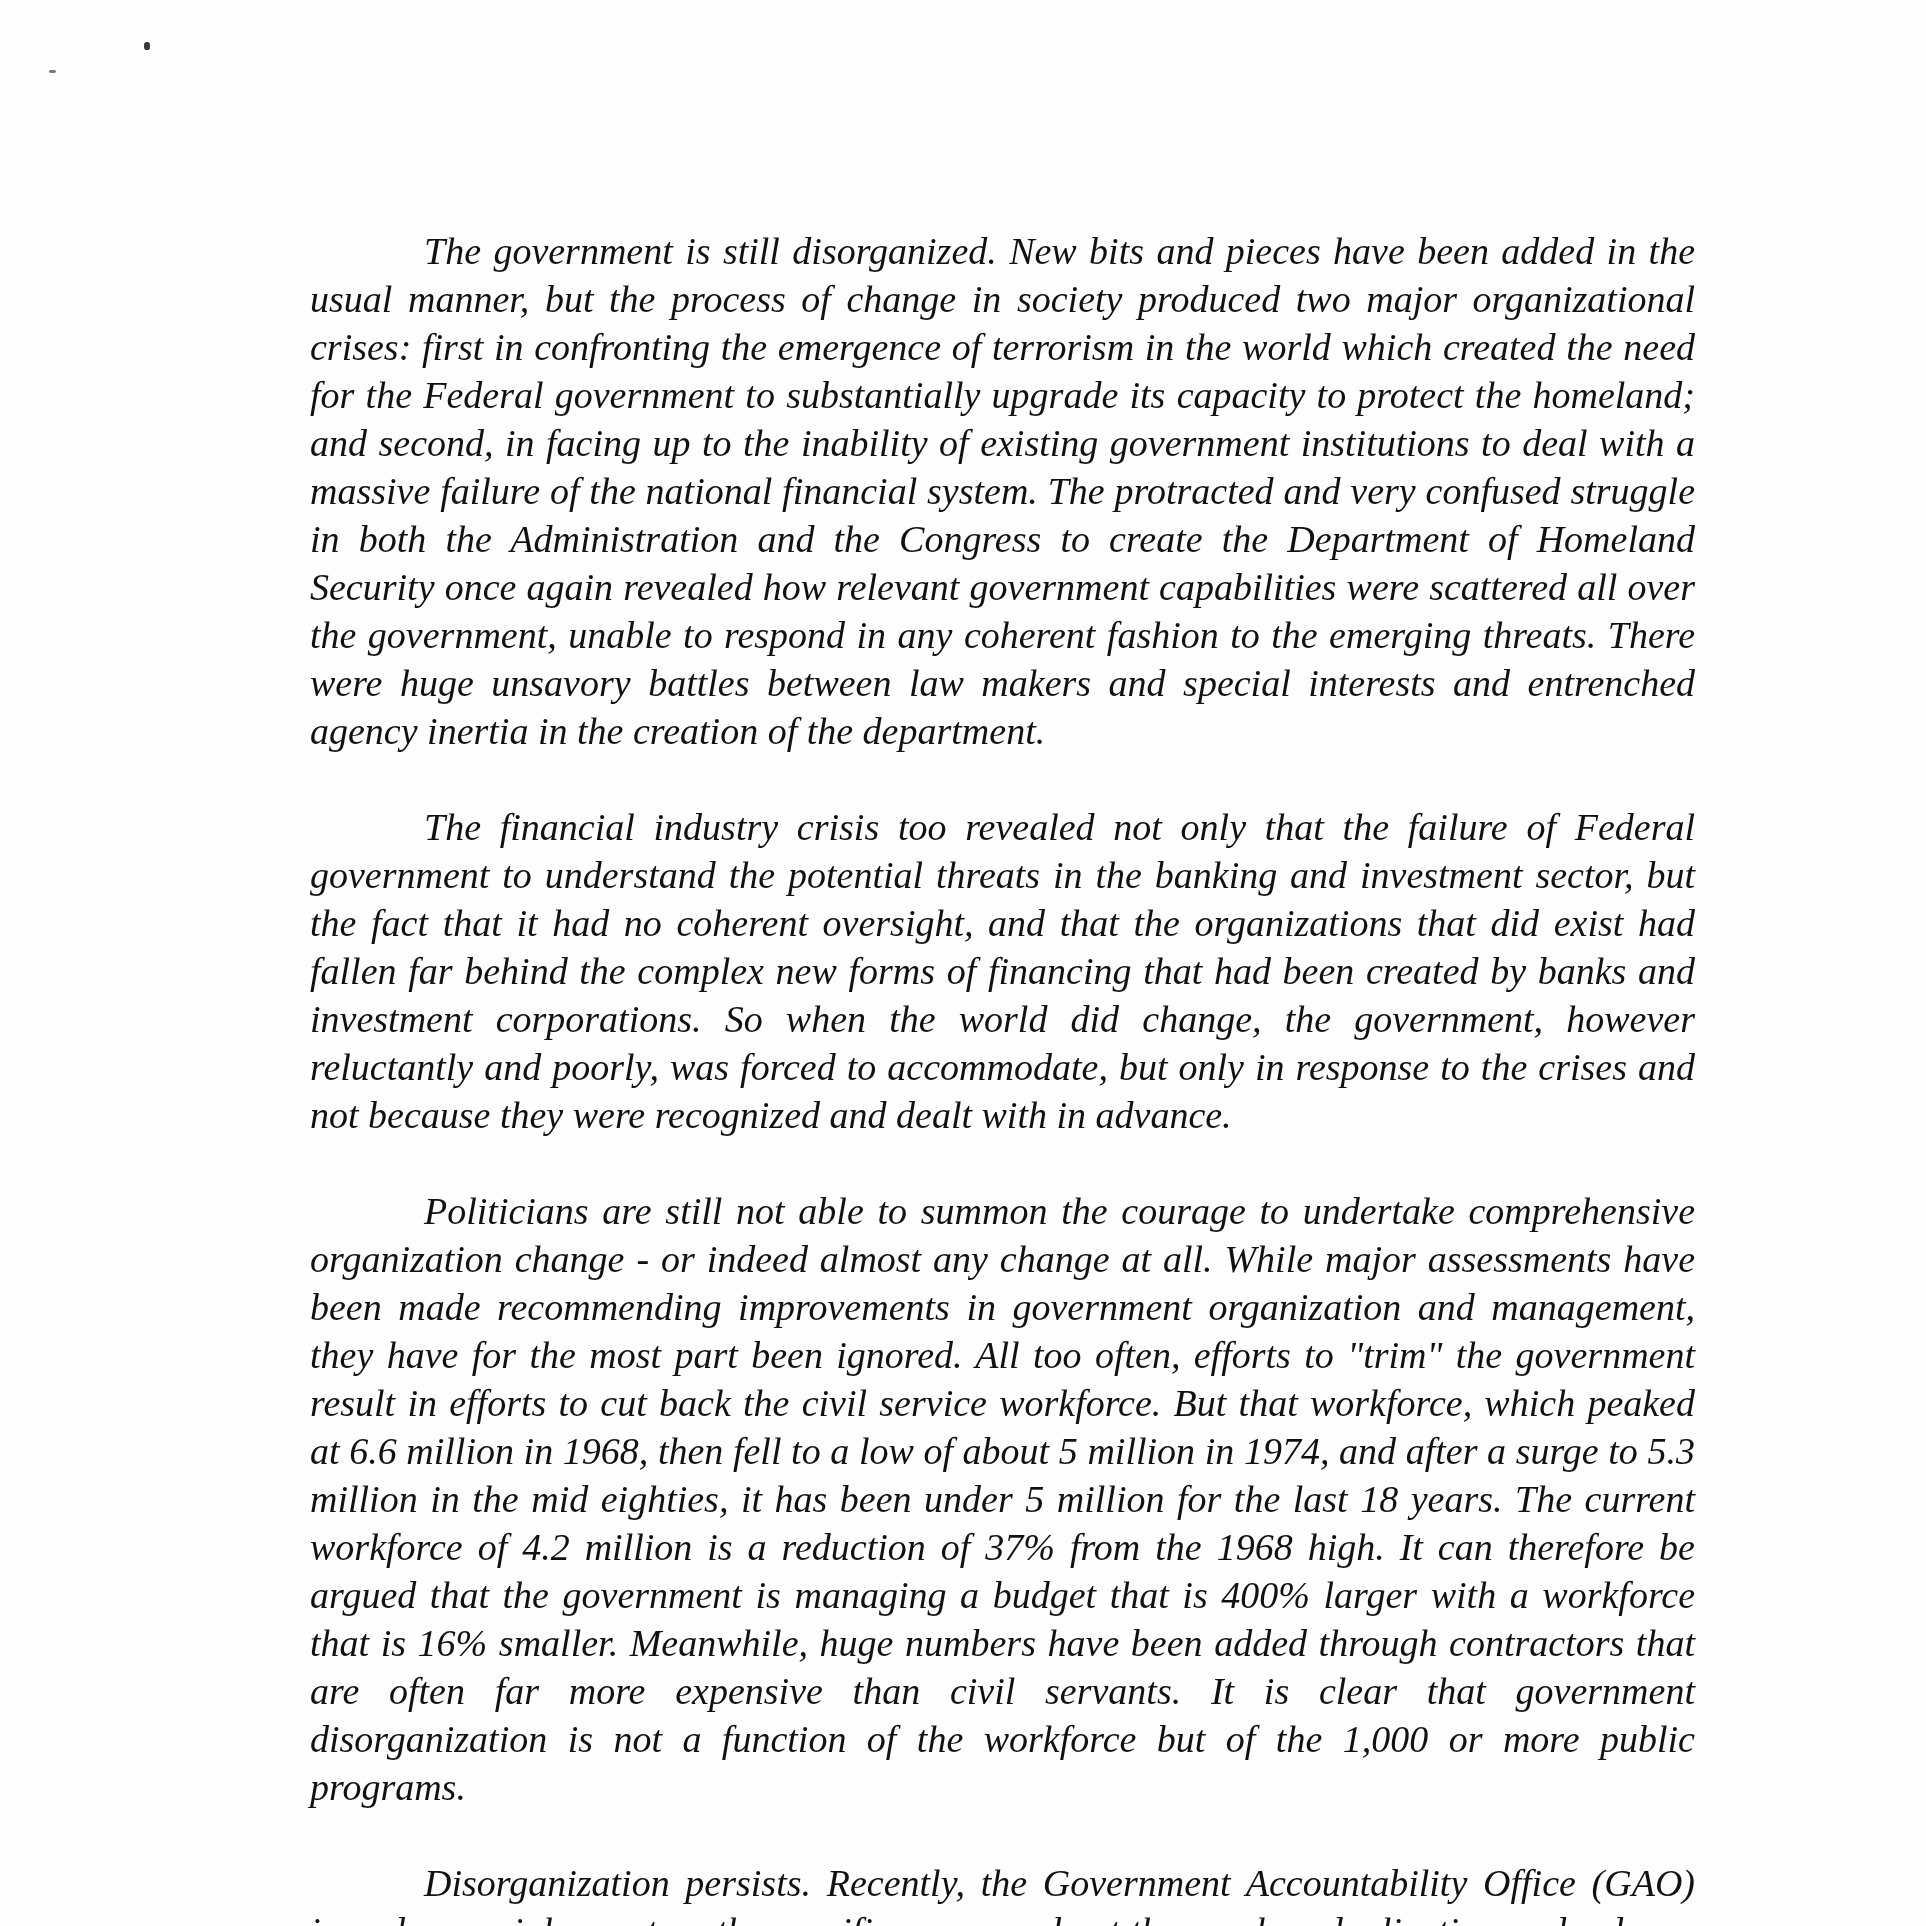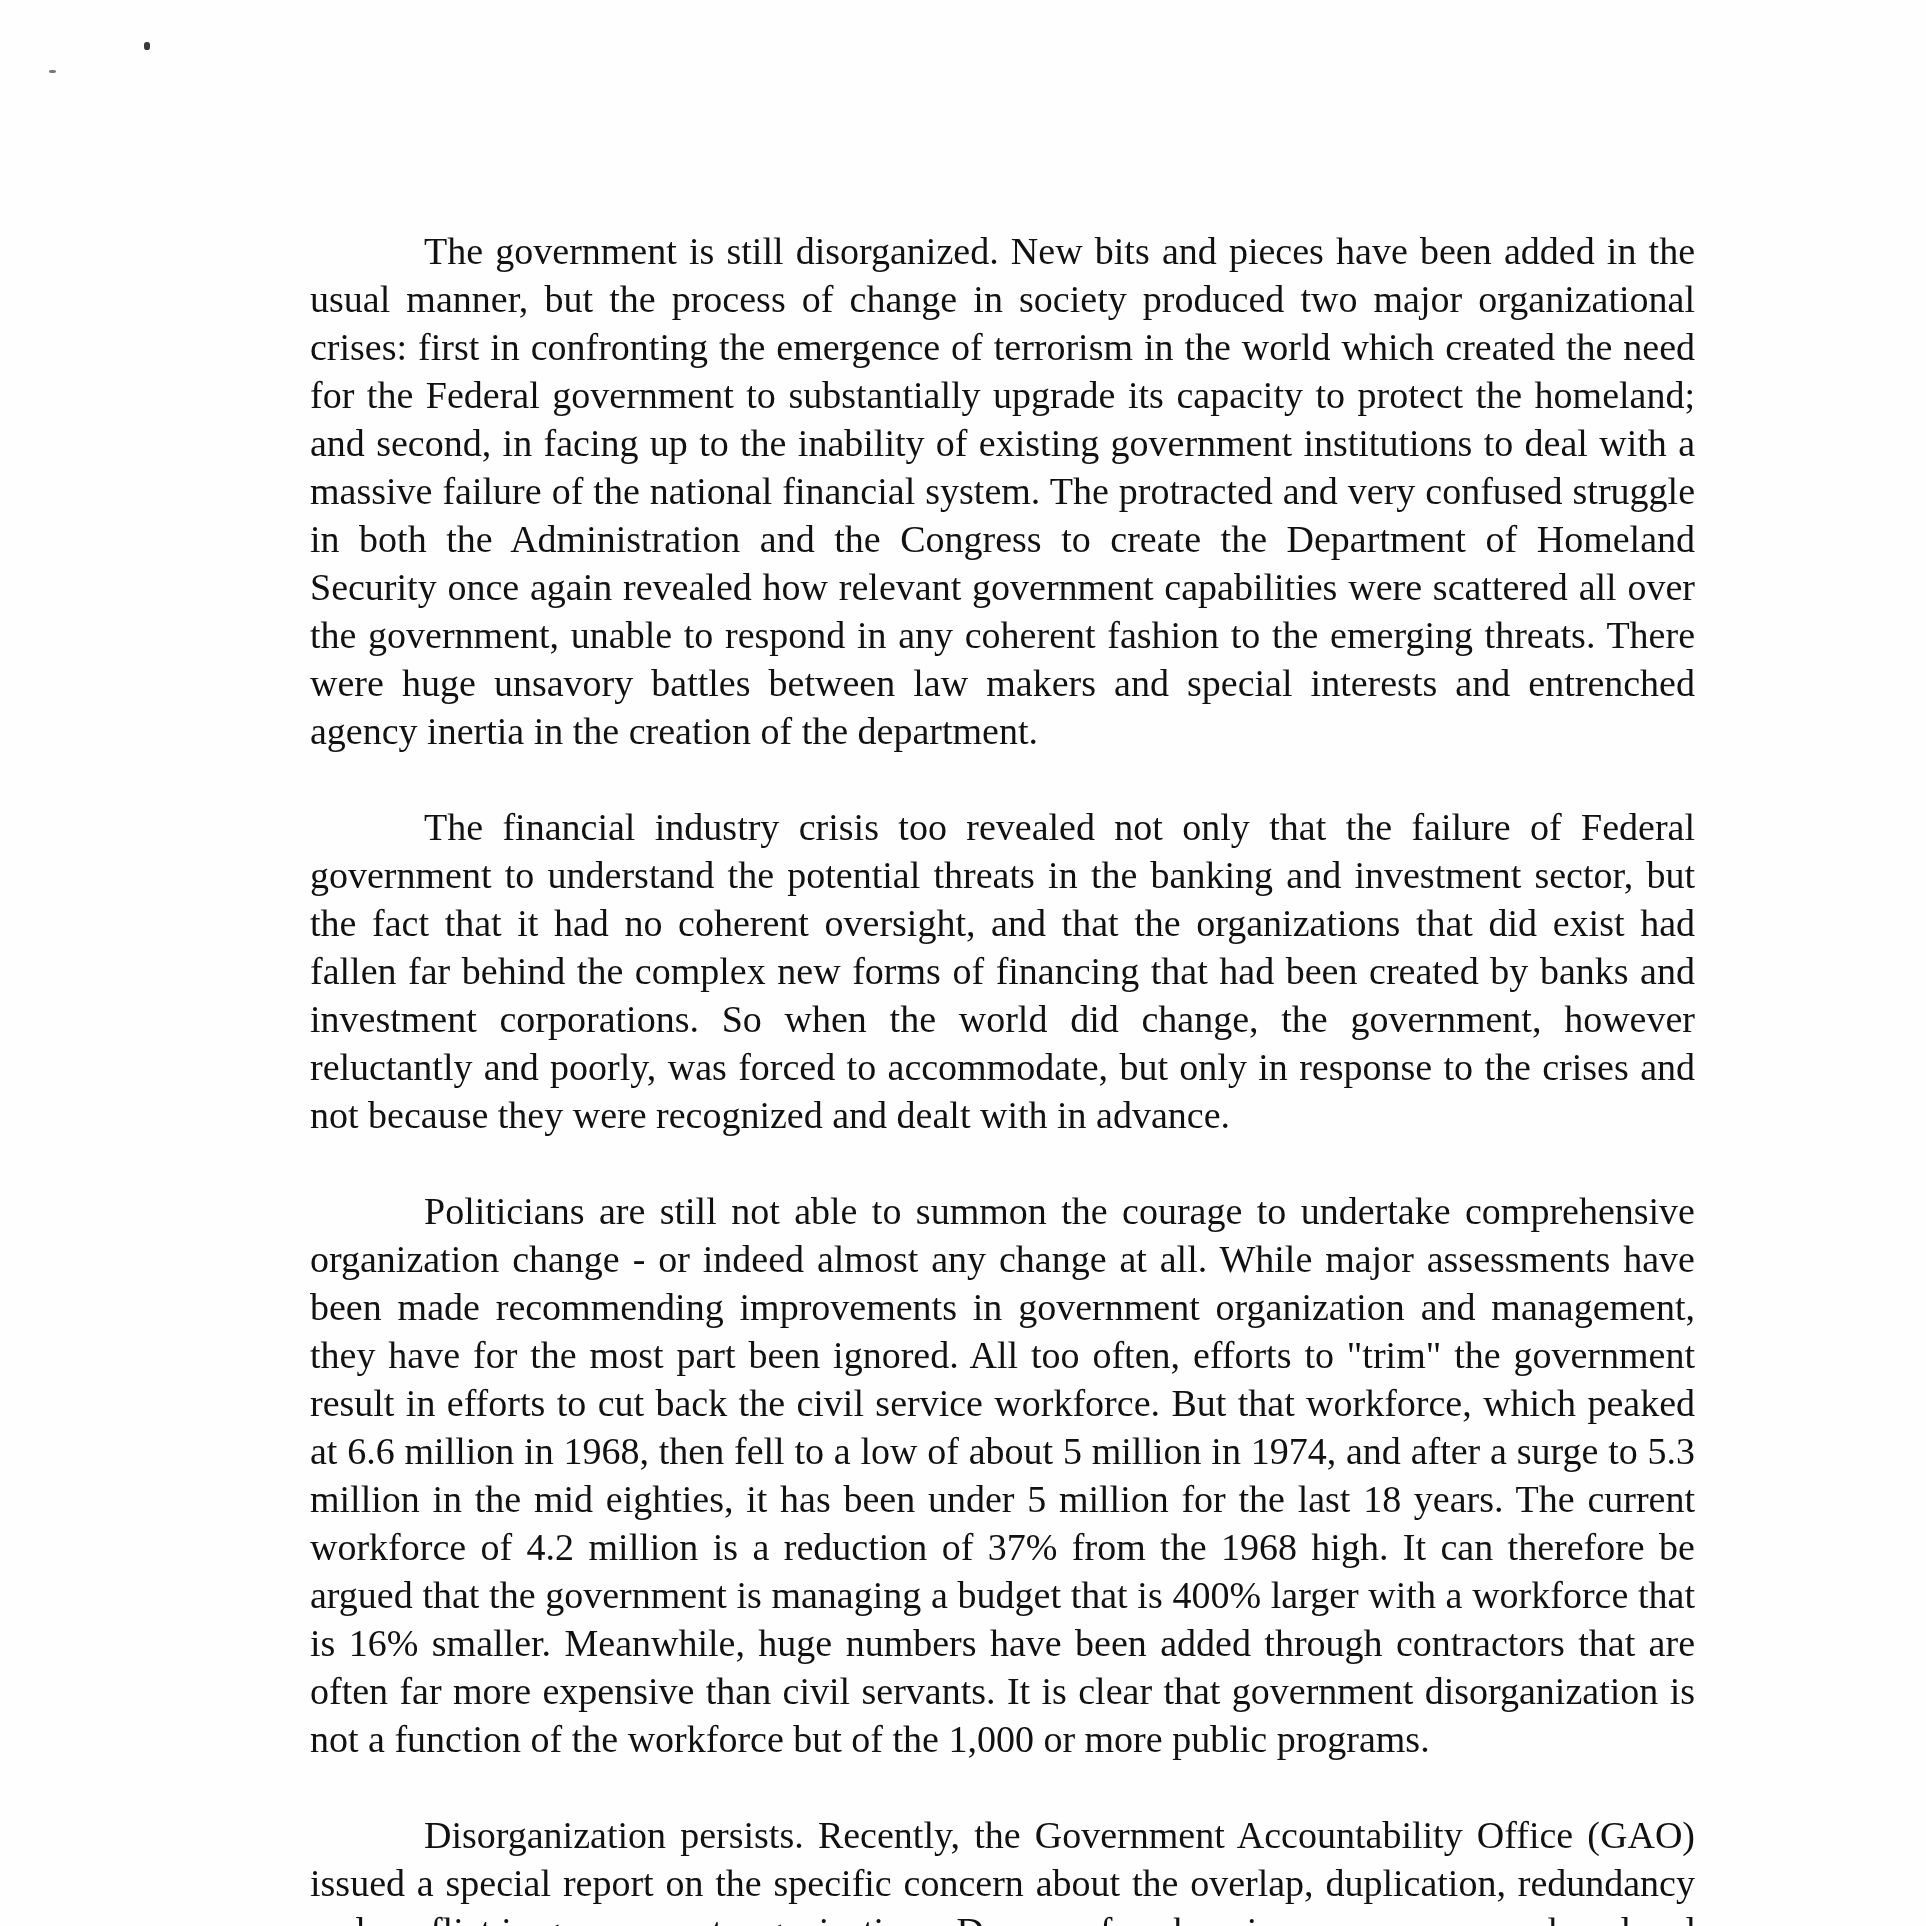--- a/index.html
+++ b/index.html
@@ -35,20 +35,21 @@
       width: 1385px;
       font-family: "Liberation Serif", "DejaVu Serif", serif;
       font-size: 38px;
       line-height: 48px;
       color: #111111;
       text-align: justify;
     }
     .para {
       margin: 0 0 48px 0;
       text-indent: 114px;
+      font-style: italic;
     }
     .para:last-child { margin-bottom: 0; }
   </style>
 </head>
 <body>
 
 <div class="page">
   <div class="speck speck-1"></div>
   <div class="speck speck-2"></div>
 

